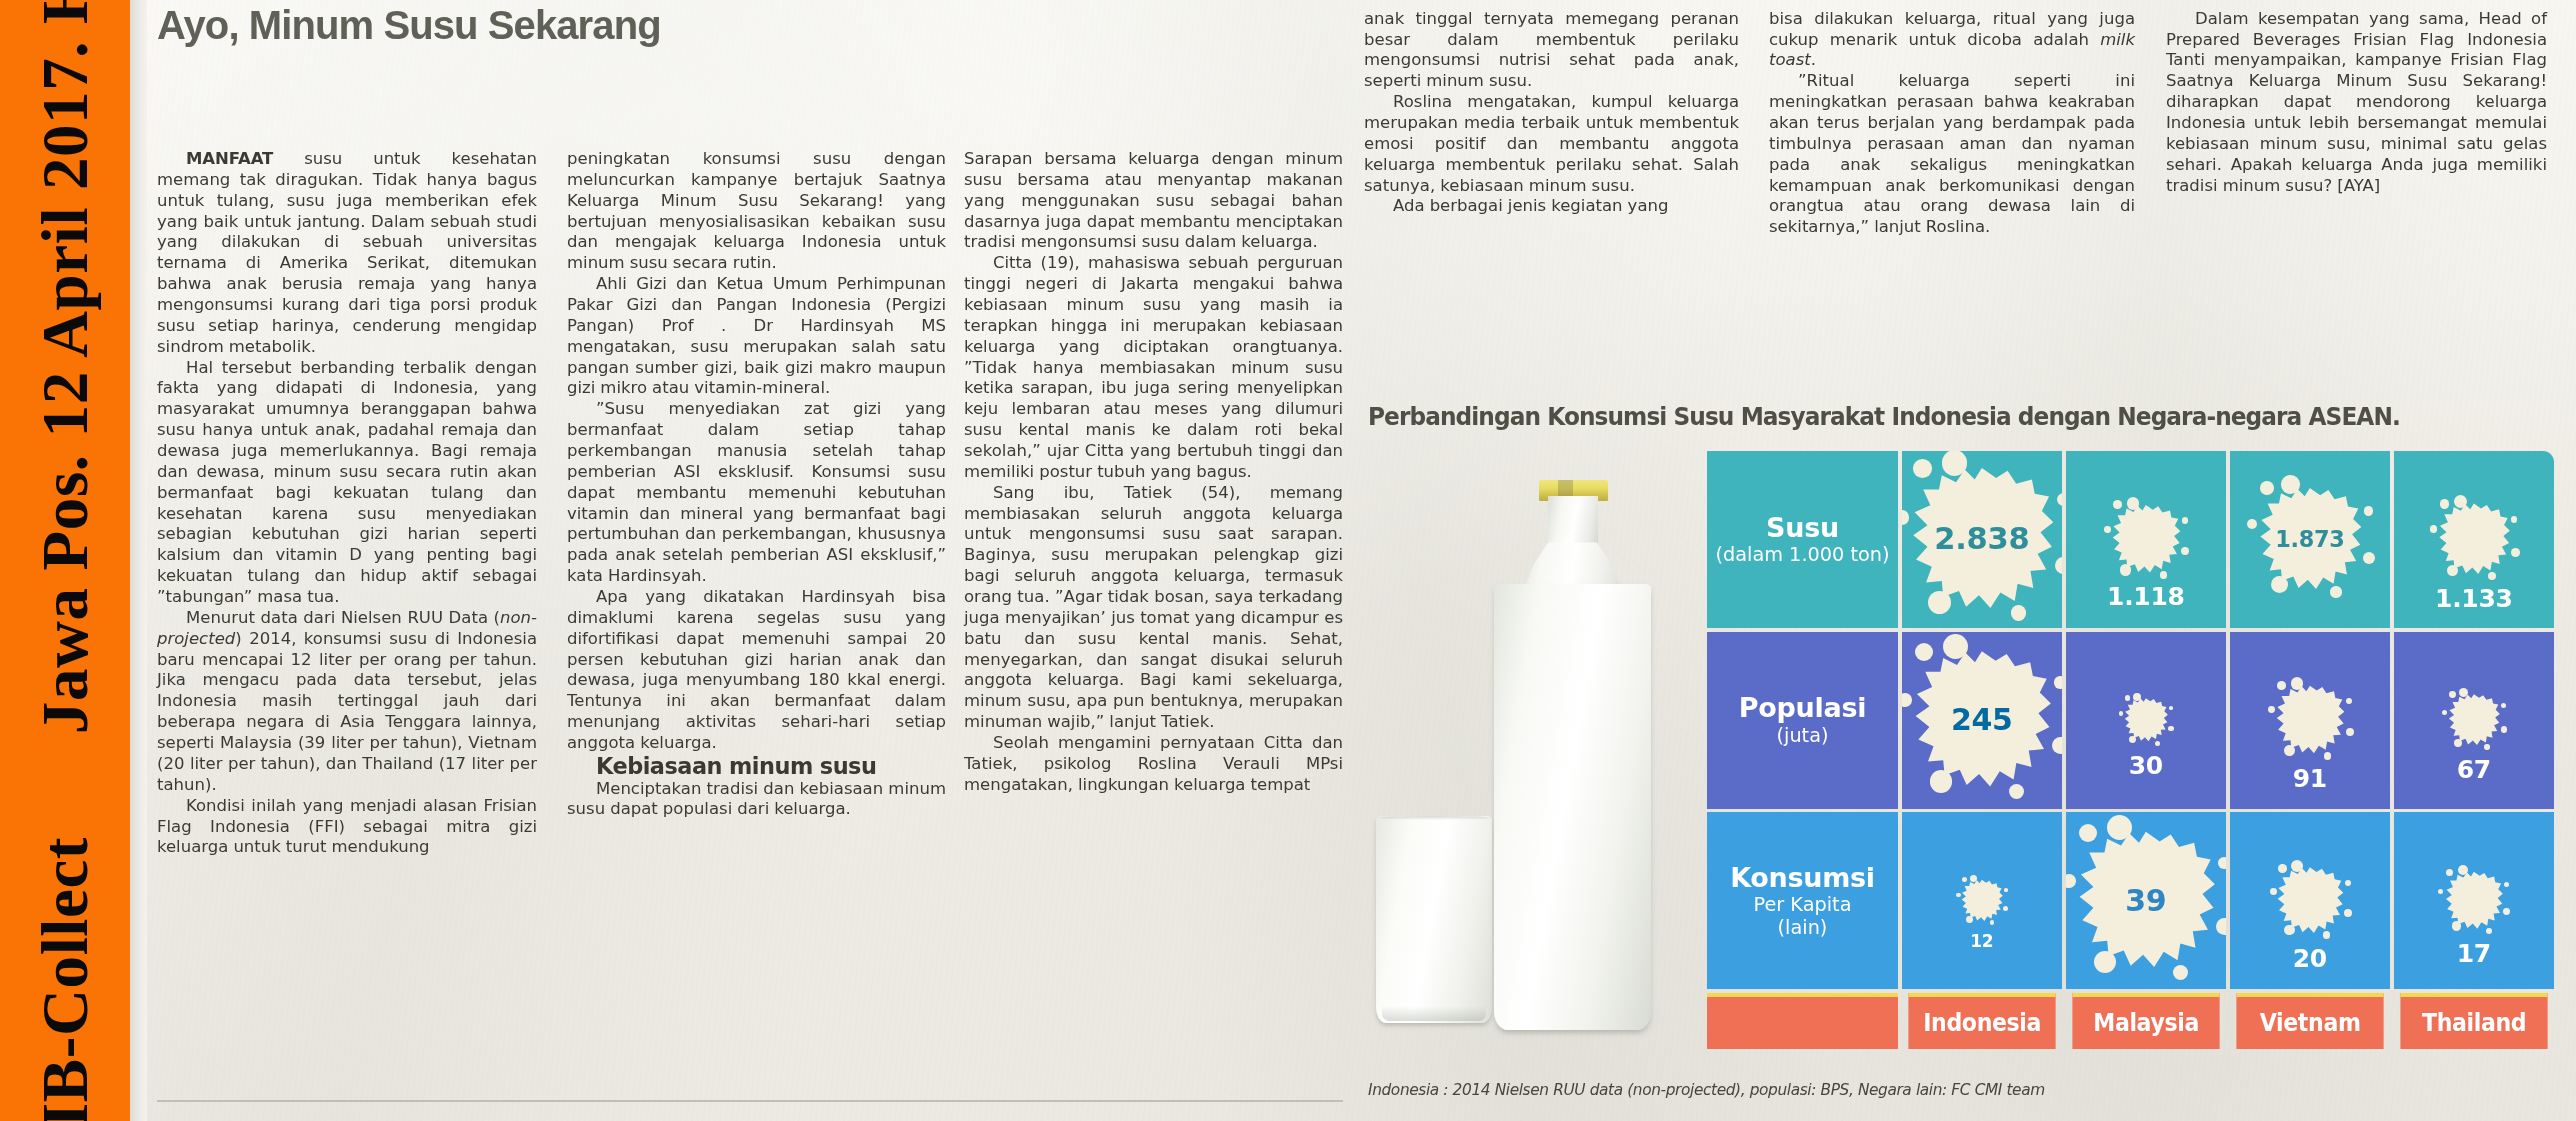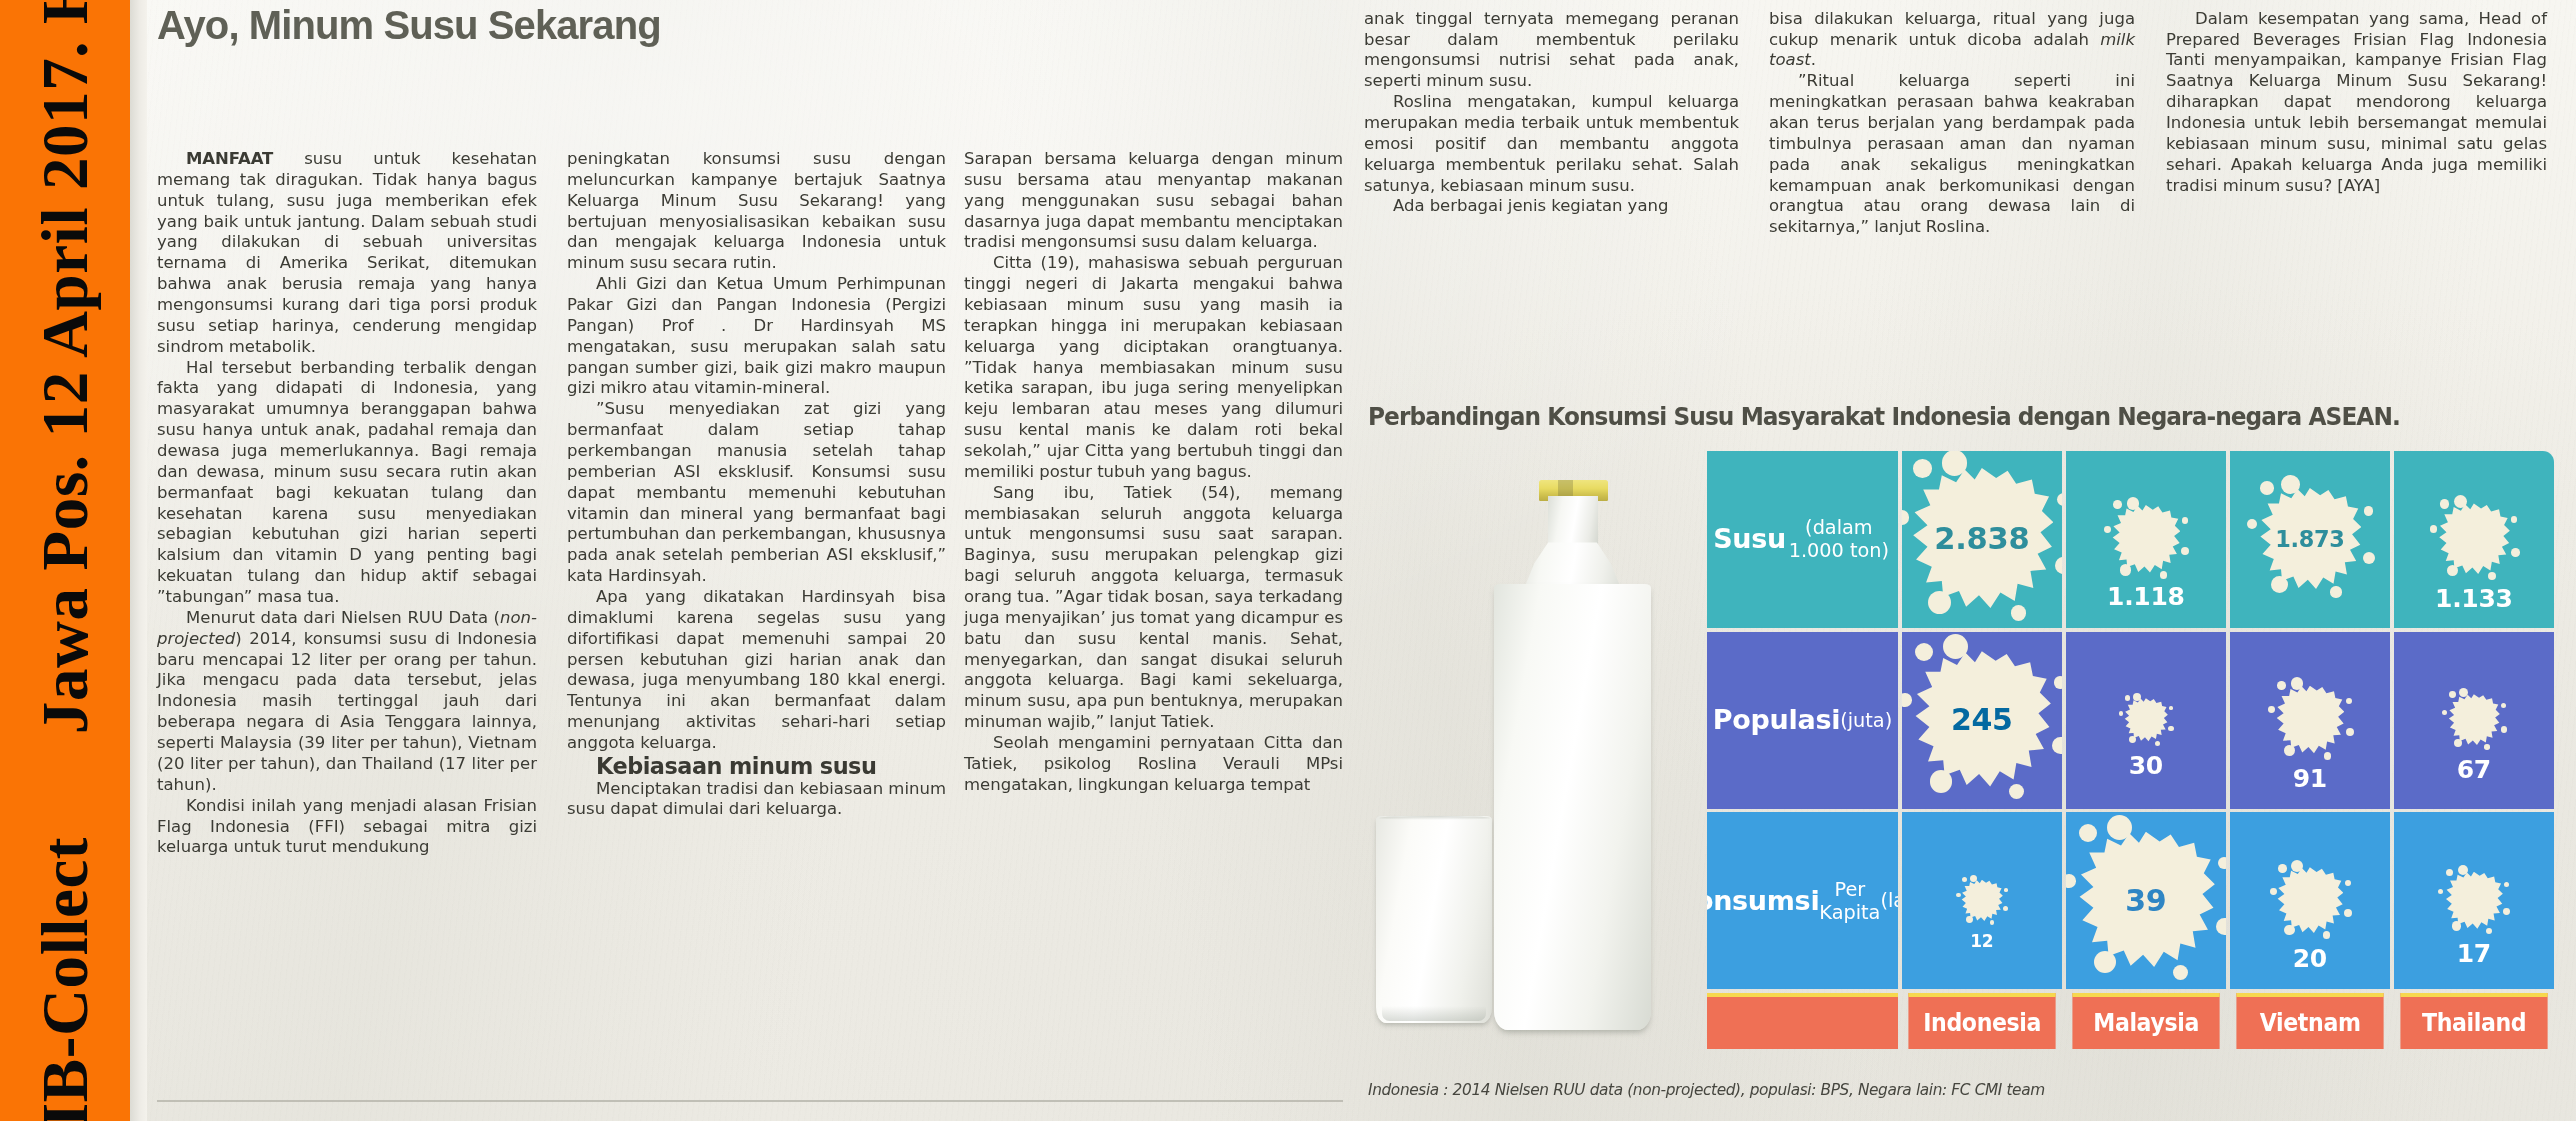--- a/index.html
+++ b/index.html
@@ -236,21 +236,21 @@
     position: relative;
     overflow: hidden;
   }
   .r-susu      { background: #3fb4bd; }
   .r-pop       { background: #5b6bc8; }
   .r-kon       { background: #3c9fe0; }
   .r-country   { background: #ef7055; border-top: 4.4px solid #f7d74e; }
 
   .rowlabel {
     display: flex;
-    flex-direction: row;
+    flex-direction: column;
     align-items: center;
     justify-content: center;
     text-align: center;
     color: #ffffff;
     font-family: "DejaVu Sans", sans-serif;
     padding: 0 6.2px;
   }
   .rowlabel .big {
     font-weight: 700;
     font-size: 27px;
@@ -357,21 +357,21 @@
     <p><span>Menurut data dari Nielsen RUU Data (</span><i>non-projected</i><span>) 2014, konsumsi susu di Indonesia baru mencapai 12 liter per orang per tahun. Jika mengacu pada data tersebut, jelas Indonesia masih tertinggal jauh dari beberapa negara di Asia Tenggara lainnya, seperti Malaysia (39 liter per tahun), Vietnam (20 liter per tahun), dan Thailand (17 liter per tahun).</span></p>
     <p>Kondisi inilah yang menjadi alasan Frisian Flag Indonesia (FFI) sebagai mitra gizi keluarga untuk turut mendukung</p>
   </div>
 
   <div class="col" id="col2">
     <p class="noindent">peningkatan konsumsi susu dengan meluncurkan kampanye bertajuk Saatnya Keluarga Minum Susu Sekarang! yang bertujuan menyosialisasikan kebaikan susu dan mengajak keluarga Indonesia untuk minum susu secara rutin.</p>
     <p>Ahli Gizi dan Ketua Umum Perhimpunan Pakar Gizi dan Pangan Indonesia (Pergizi Pangan) Prof . Dr Hardinsyah MS mengatakan, susu merupakan salah satu pangan sumber gizi, baik gizi makro maupun gizi mikro atau vitamin-mineral.</p>
     <p>”Susu menyediakan zat gizi yang bermanfaat dalam setiap tahap perkembangan manusia setelah tahap pemberian ASI eksklusif. Konsumsi susu dapat membantu memenuhi kebutuhan vitamin dan mineral yang bermanfaat bagi pertumbuhan dan perkembangan, khususnya pada anak setelah pemberian ASI eksklusif,” kata Hardinsyah.</p>
     <p>Apa yang dikatakan Hardinsyah bisa dimaklumi karena segelas susu yang difortifikasi dapat memenuhi sampai 20 persen kebutuhan gizi harian anak dan dewasa, juga menyumbang 180 kkal energi. Tentunya ini akan bermanfaat dalam menunjang aktivitas sehari-hari setiap anggota keluarga.</p>
     <p class="subhead">Kebiasaan minum susu</p>
-    <p>Menciptakan tradisi dan kebiasaan minum susu dapat dimulai dari keluarga.</p>
+    <p>Menciptakan tradisi dan kebiasaan minum susu dapat populasi dari keluarga.</p>
   </div>
 
   <div class="col" id="col3">
     <p class="noindent">Sarapan bersama keluarga dengan minum susu bersama atau menyantap makanan yang menggunakan susu sebagai bahan dasarnya juga dapat membantu menciptakan tradisi mengonsumsi susu dalam keluarga.</p>
     <p>Citta (19), mahasiswa sebuah perguruan tinggi negeri di Jakarta mengakui bahwa kebiasaan minum susu yang masih ia terapkan hingga ini merupakan kebiasaan keluarga yang diciptakan orangtuanya. ”Tidak hanya membiasakan minum susu ketika sarapan, ibu juga sering menyelipkan keju lembaran atau meses yang dilumuri susu kental manis ke dalam roti bekal sekolah,” ujar Citta yang bertubuh tinggi dan memiliki postur tubuh yang bagus.</p>
     <p>Sang ibu, Tatiek (54), memang membiasakan seluruh anggota keluarga untuk mengonsumsi susu saat sarapan. Baginya, susu merupakan pelengkap gizi bagi seluruh anggota keluarga, termasuk orang tua. ”Agar tidak bosan, saya terkadang juga menyajikan’ jus tomat yang dicampur es batu dan susu kental manis. Sehat, menyegarkan, dan sangat disukai seluruh anggota keluarga. Bagi kami sekeluarga, minum susu, apa pun bentuknya, merupakan minuman wajib,” lanjut Tatiek.</p>
     <p>Seolah mengamini pernyataan Citta dan Tatiek, psikolog Roslina Verauli MPsi mengatakan, lingkungan keluarga tempat</p>
   </div>
 
   <div class="col" id="col4">

